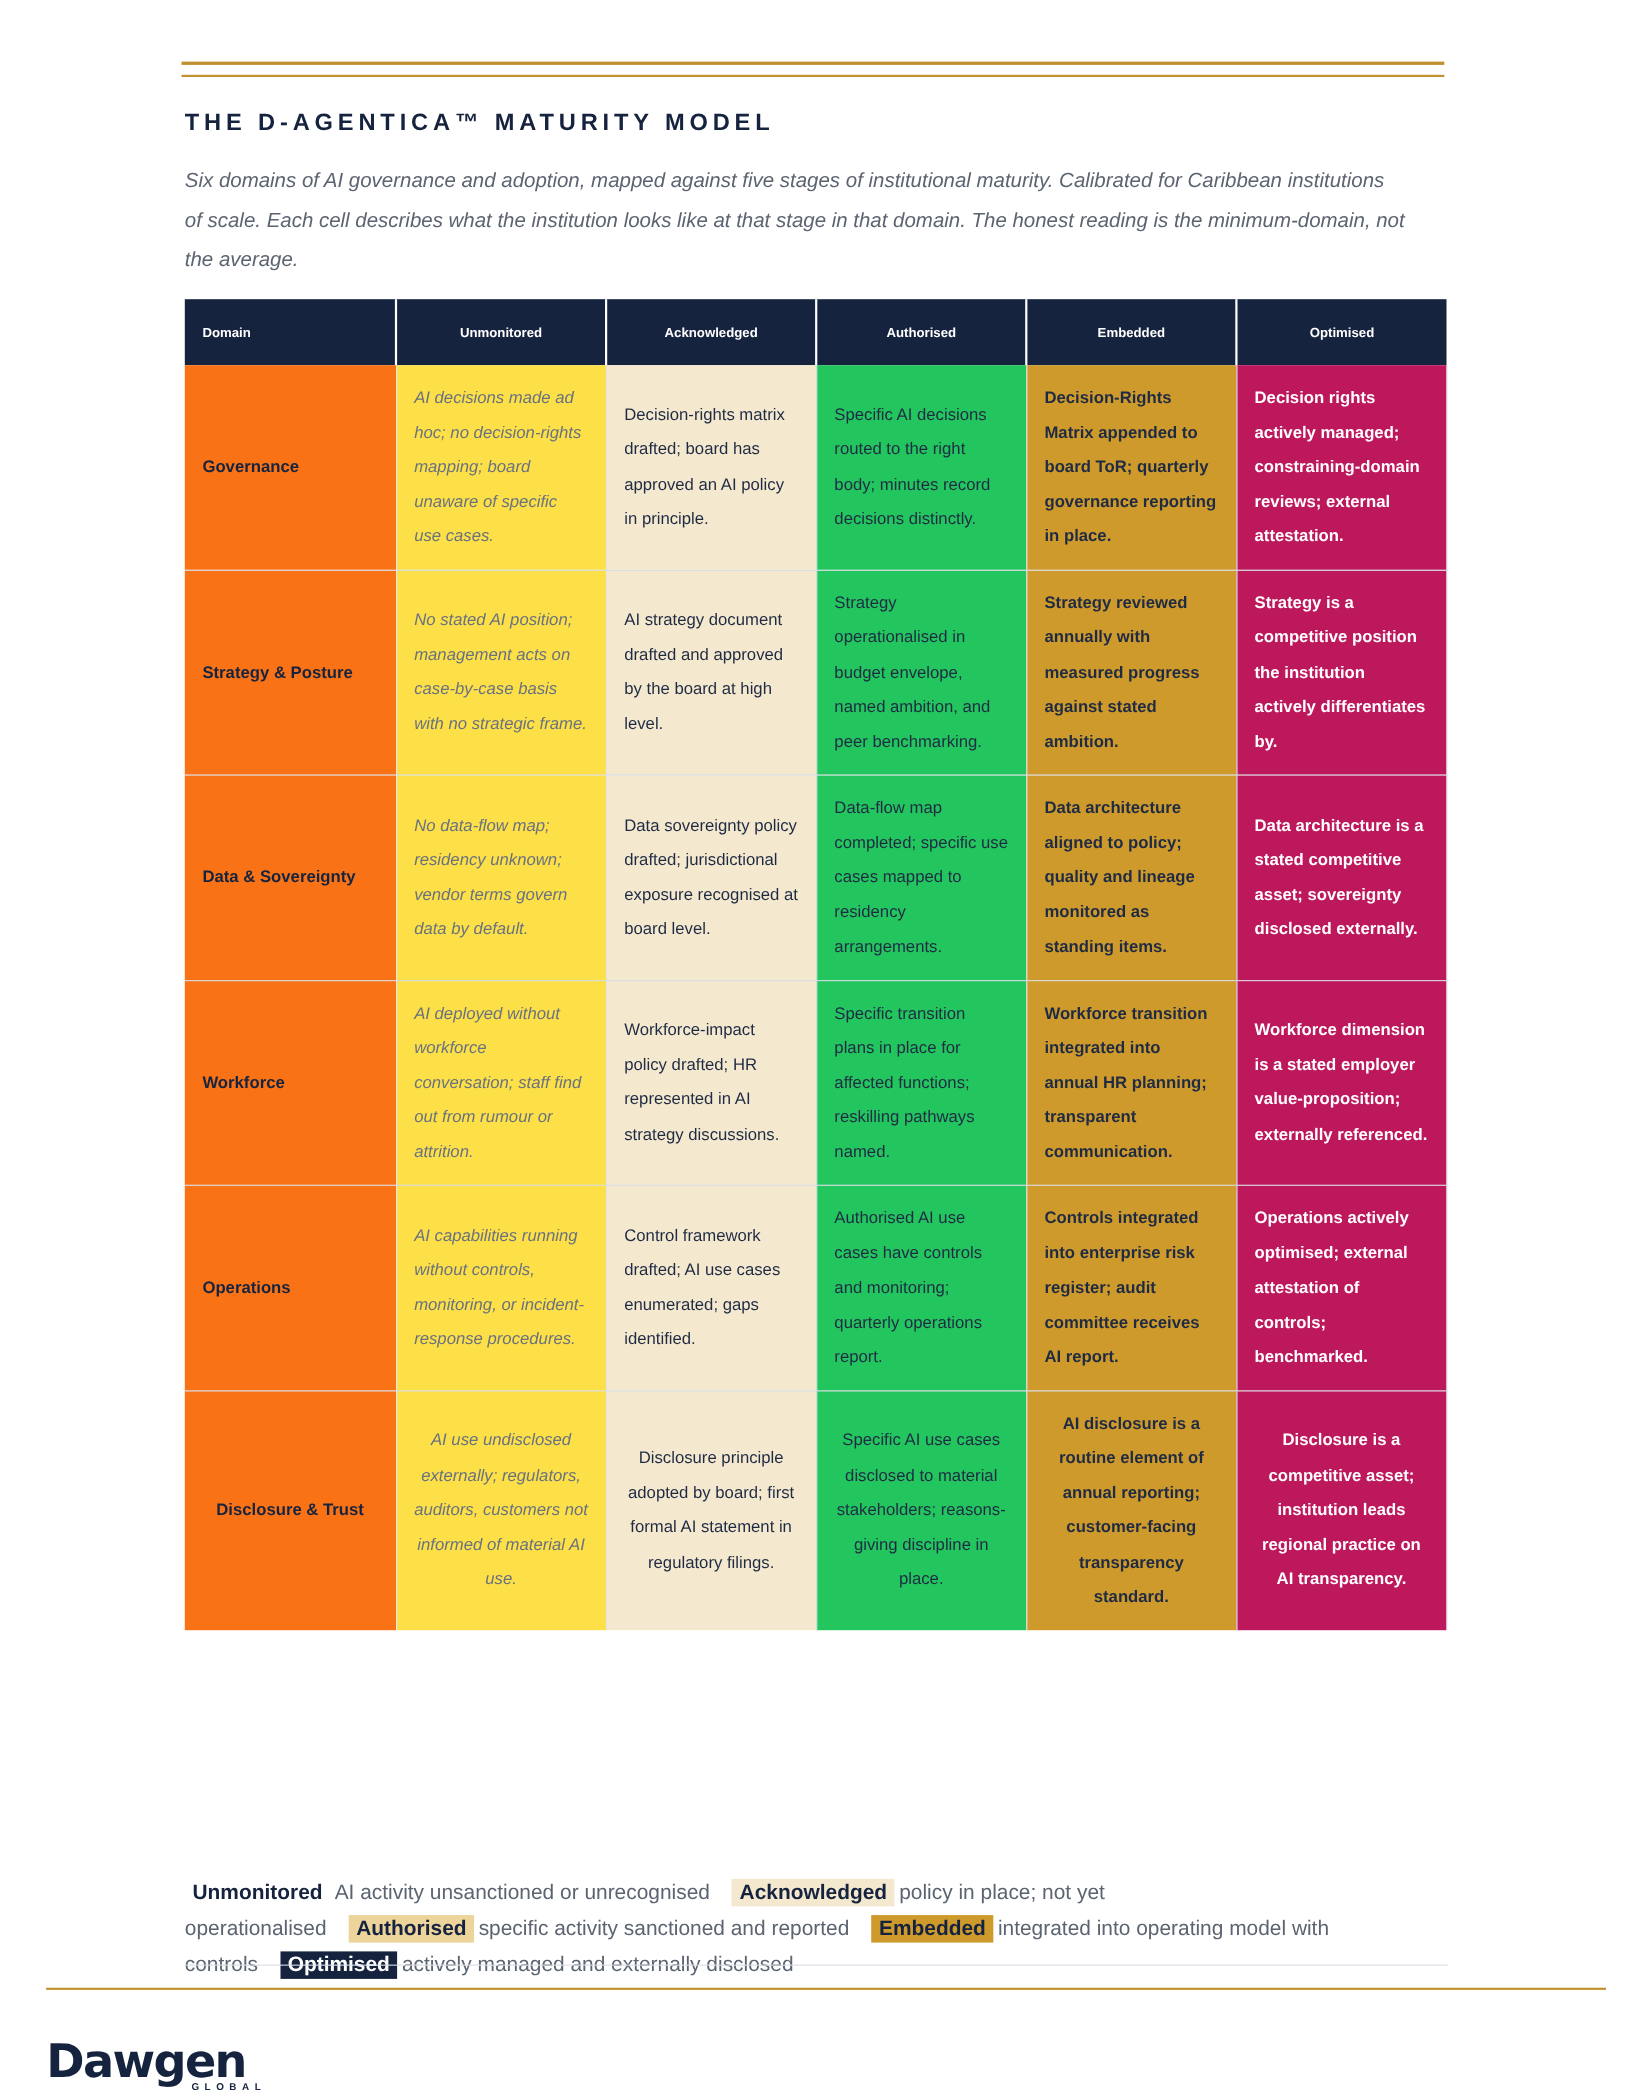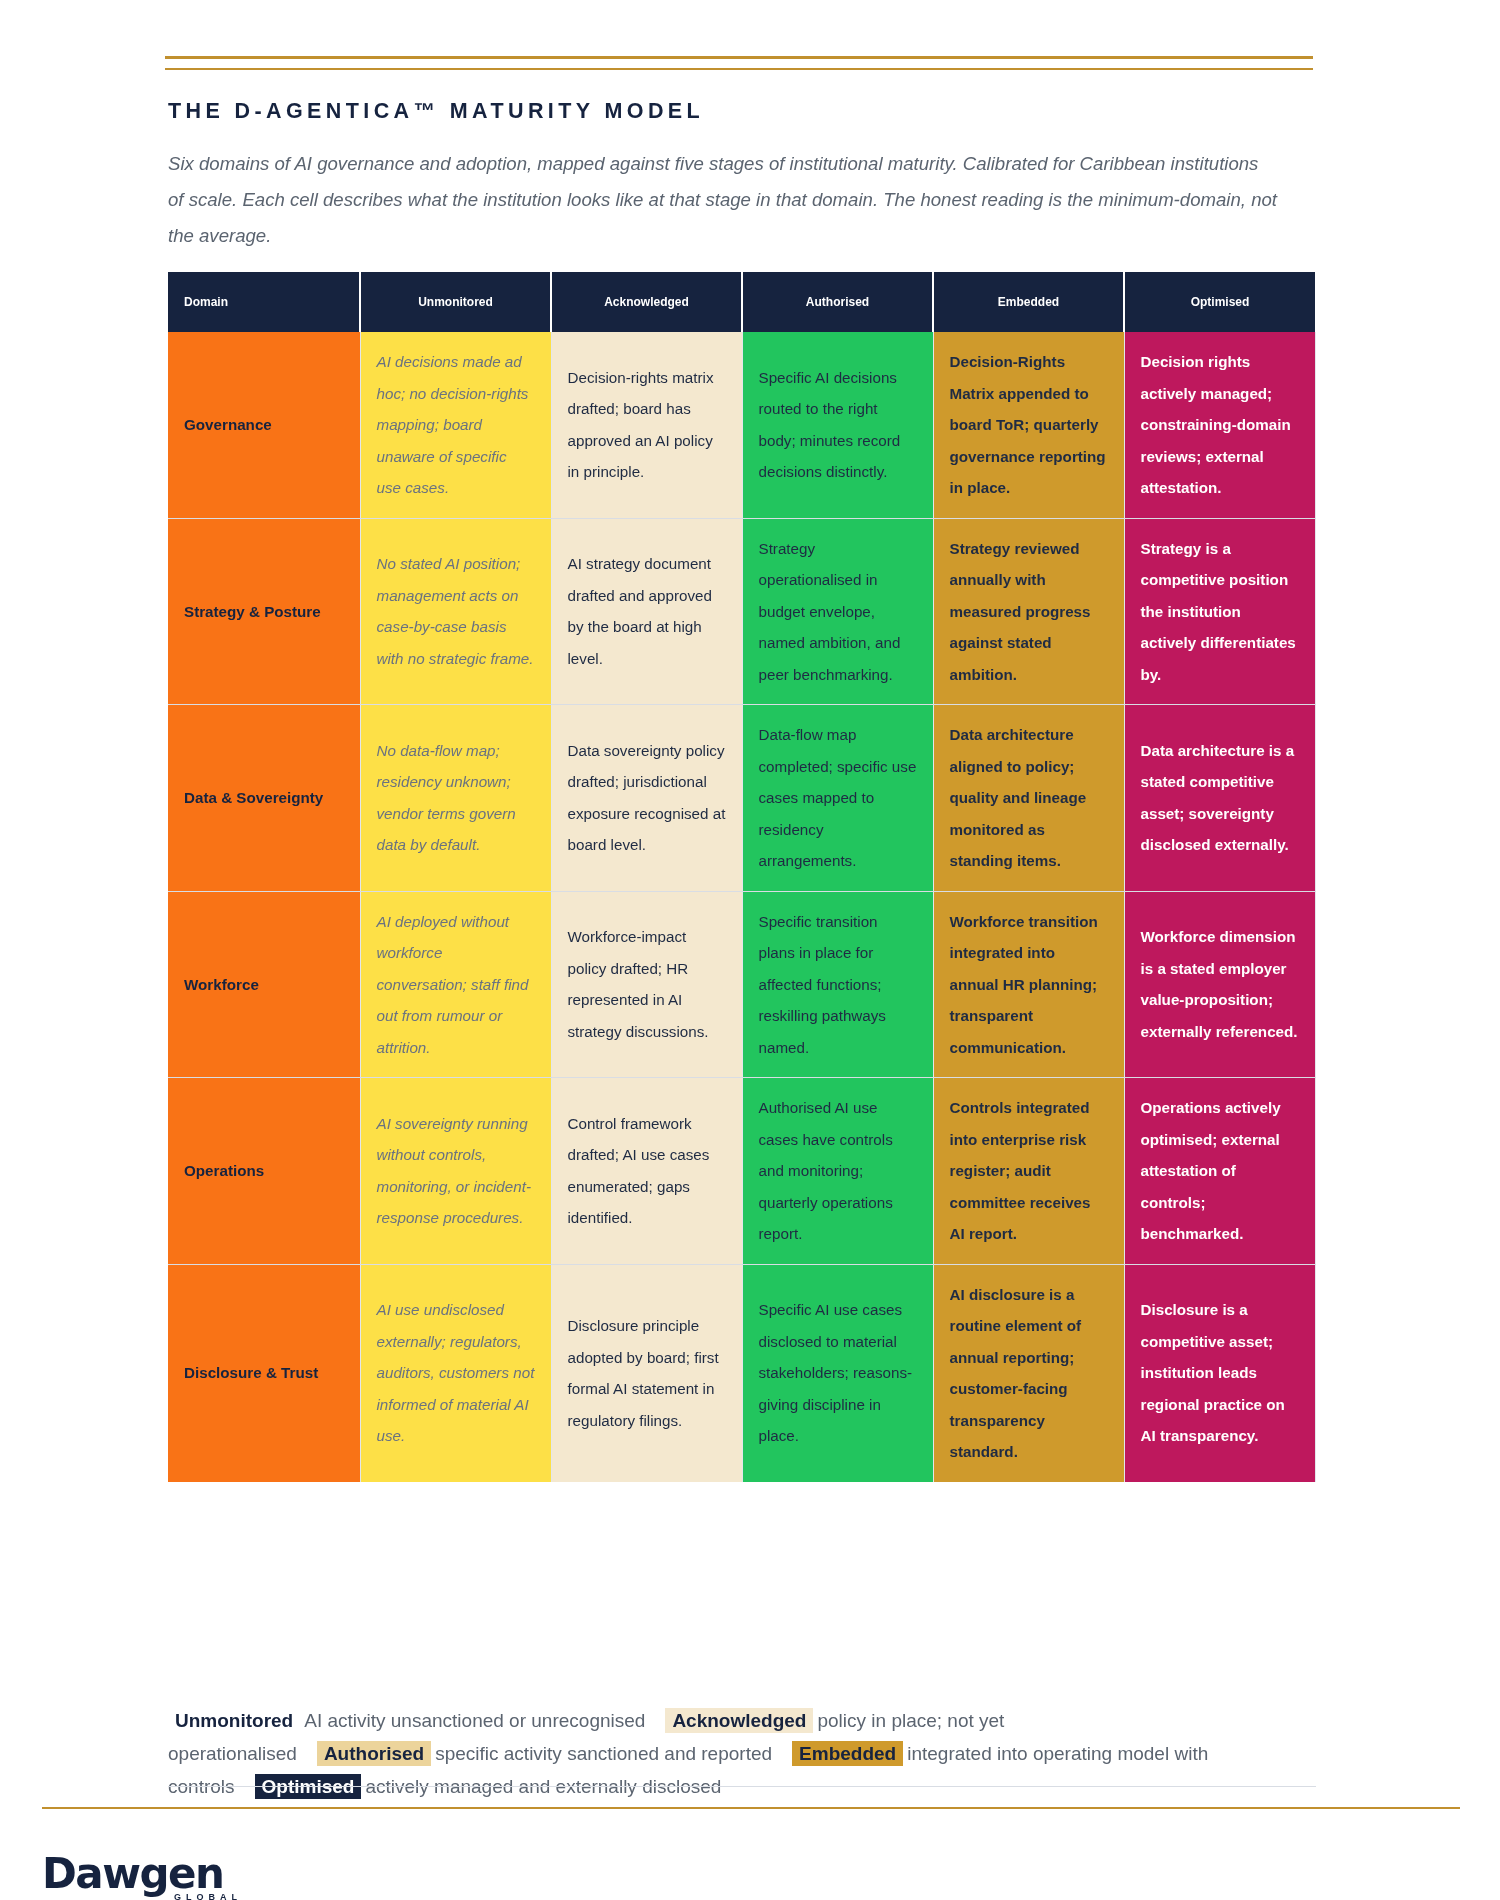--- a/index.html
+++ b/index.html
@@ -115,21 +115,21 @@
     font-weight: bold;
     border-right: 1px solid #d7b25c;
   }
   td.lvl-optimised {
     background: #be185d;
     color: #ffffff;
     font-weight: bold;
     border-right: none;
     border-bottom: 1px solid #2b3a59;
   }
-  .matrix tbody tr:last-child td { border-bottom: none; }
+  .matrix tbody tr:last-child td { border-bottom: none; text-align: center; }
 
   
   .legend {
     position: absolute;
     left: 168px;
     top: 1690px;
     width: 1148px;
     font-size: 19px;
     line-height: 33px;
     color: #5b6470;
@@ -275,21 +275,21 @@
       <tr>
         <td class="cell-domain">Workforce</td>
         <td class="lvl-unmonitored">AI deployed without workforce conversation; staff find out from rumour or attrition.</td>
         <td class="lvl-acknowledged">Workforce-impact policy drafted; HR represented in AI strategy discussions.</td>
         <td class="lvl-authorised">Specific transition plans in place for affected functions; reskilling pathways named.</td>
         <td class="lvl-embedded">Workforce transition integrated into annual HR planning; transparent communication.</td>
         <td class="lvl-optimised">Workforce dimension is a stated employer value-proposition; externally referenced.</td>
       </tr>
       <tr>
         <td class="cell-domain">Operations</td>
-        <td class="lvl-unmonitored">AI sovereignty running without controls, monitoring, or incident-response procedures.</td>
+        <td class="lvl-unmonitored">AI capabilities running without controls, monitoring, or incident-response procedures.</td>
         <td class="lvl-acknowledged">Control framework drafted; AI use cases enumerated; gaps identified.</td>
         <td class="lvl-authorised">Authorised AI use cases have controls and monitoring; quarterly operations report.</td>
         <td class="lvl-embedded">Controls integrated into enterprise risk register; audit committee receives AI report.</td>
         <td class="lvl-optimised">Operations actively optimised; external attestation of controls; benchmarked.</td>
       </tr>
       <tr>
         <td class="cell-domain">Disclosure &amp; Trust</td>
         <td class="lvl-unmonitored">AI use undisclosed externally; regulators, auditors, customers not informed of material AI use.</td>
         <td class="lvl-acknowledged">Disclosure principle adopted by board; first formal AI statement in regulatory filings.</td>
         <td class="lvl-authorised">Specific AI use cases disclosed to material stakeholders; reasons-giving discipline in place.</td>

